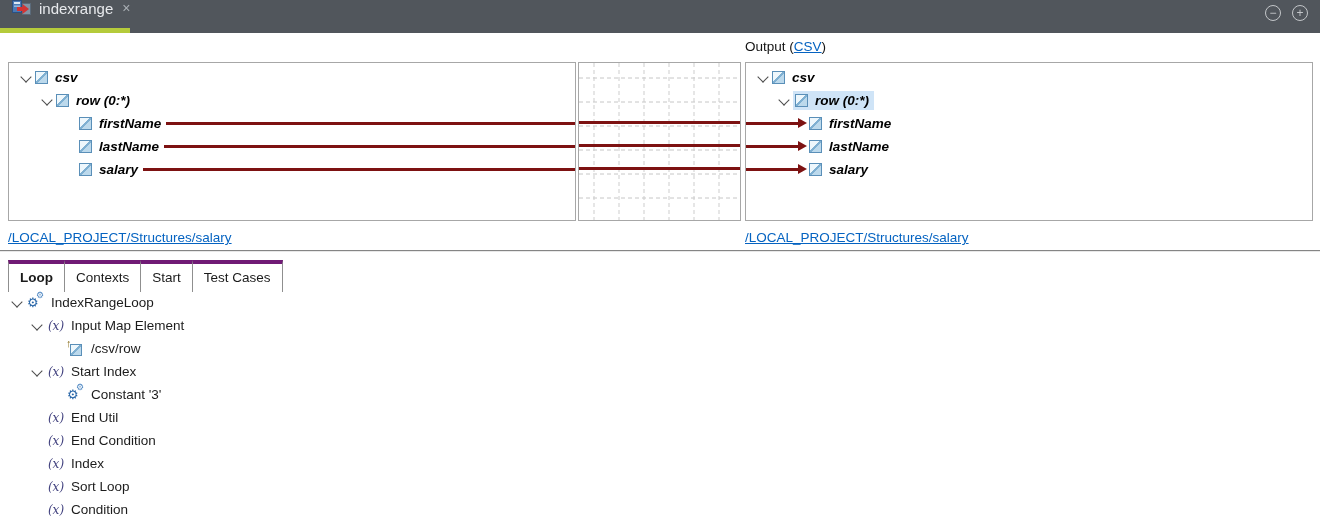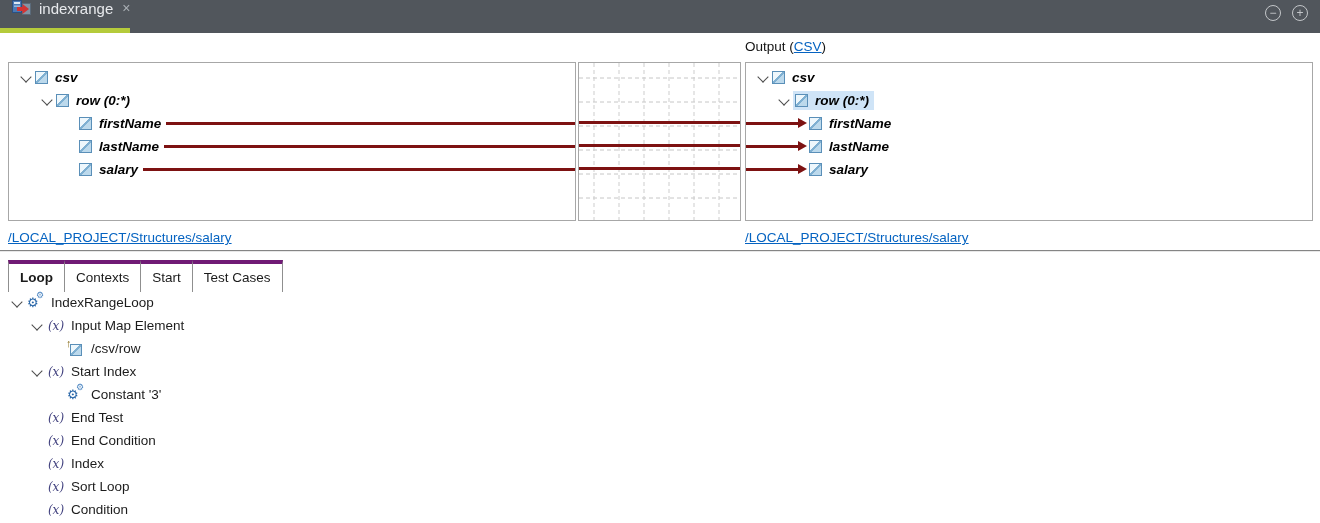--- a/index.html
+++ b/index.html
@@ -235,21 +235,21 @@
       <span class="chev-sp"></span>
       <span class="gears">
         <span class="g1">⚙</span>
         <span class="g2">⚙</span>
       </span>
       <span class="lt-label">Constant '3'</span>
     </div>
     <div class="lt-row" style="padding-left: 28px;">
       <span class="chev-sp"></span>
       <span class="fx">(<i>x</i>)</span>
-      <span class="lt-label">End Test</span>
+      <span class="lt-label">End Util</span>
     </div>
     <div class="lt-row" style="padding-left: 28px;">
       <span class="chev-sp"></span>
       <span class="fx">(<i>x</i>)</span>
       <span class="lt-label">End Condition</span>
     </div>
     <div class="lt-row" style="padding-left: 28px;">
       <span class="chev-sp"></span>
       <span class="fx">(<i>x</i>)</span>
       <span class="lt-label">Index</span>

